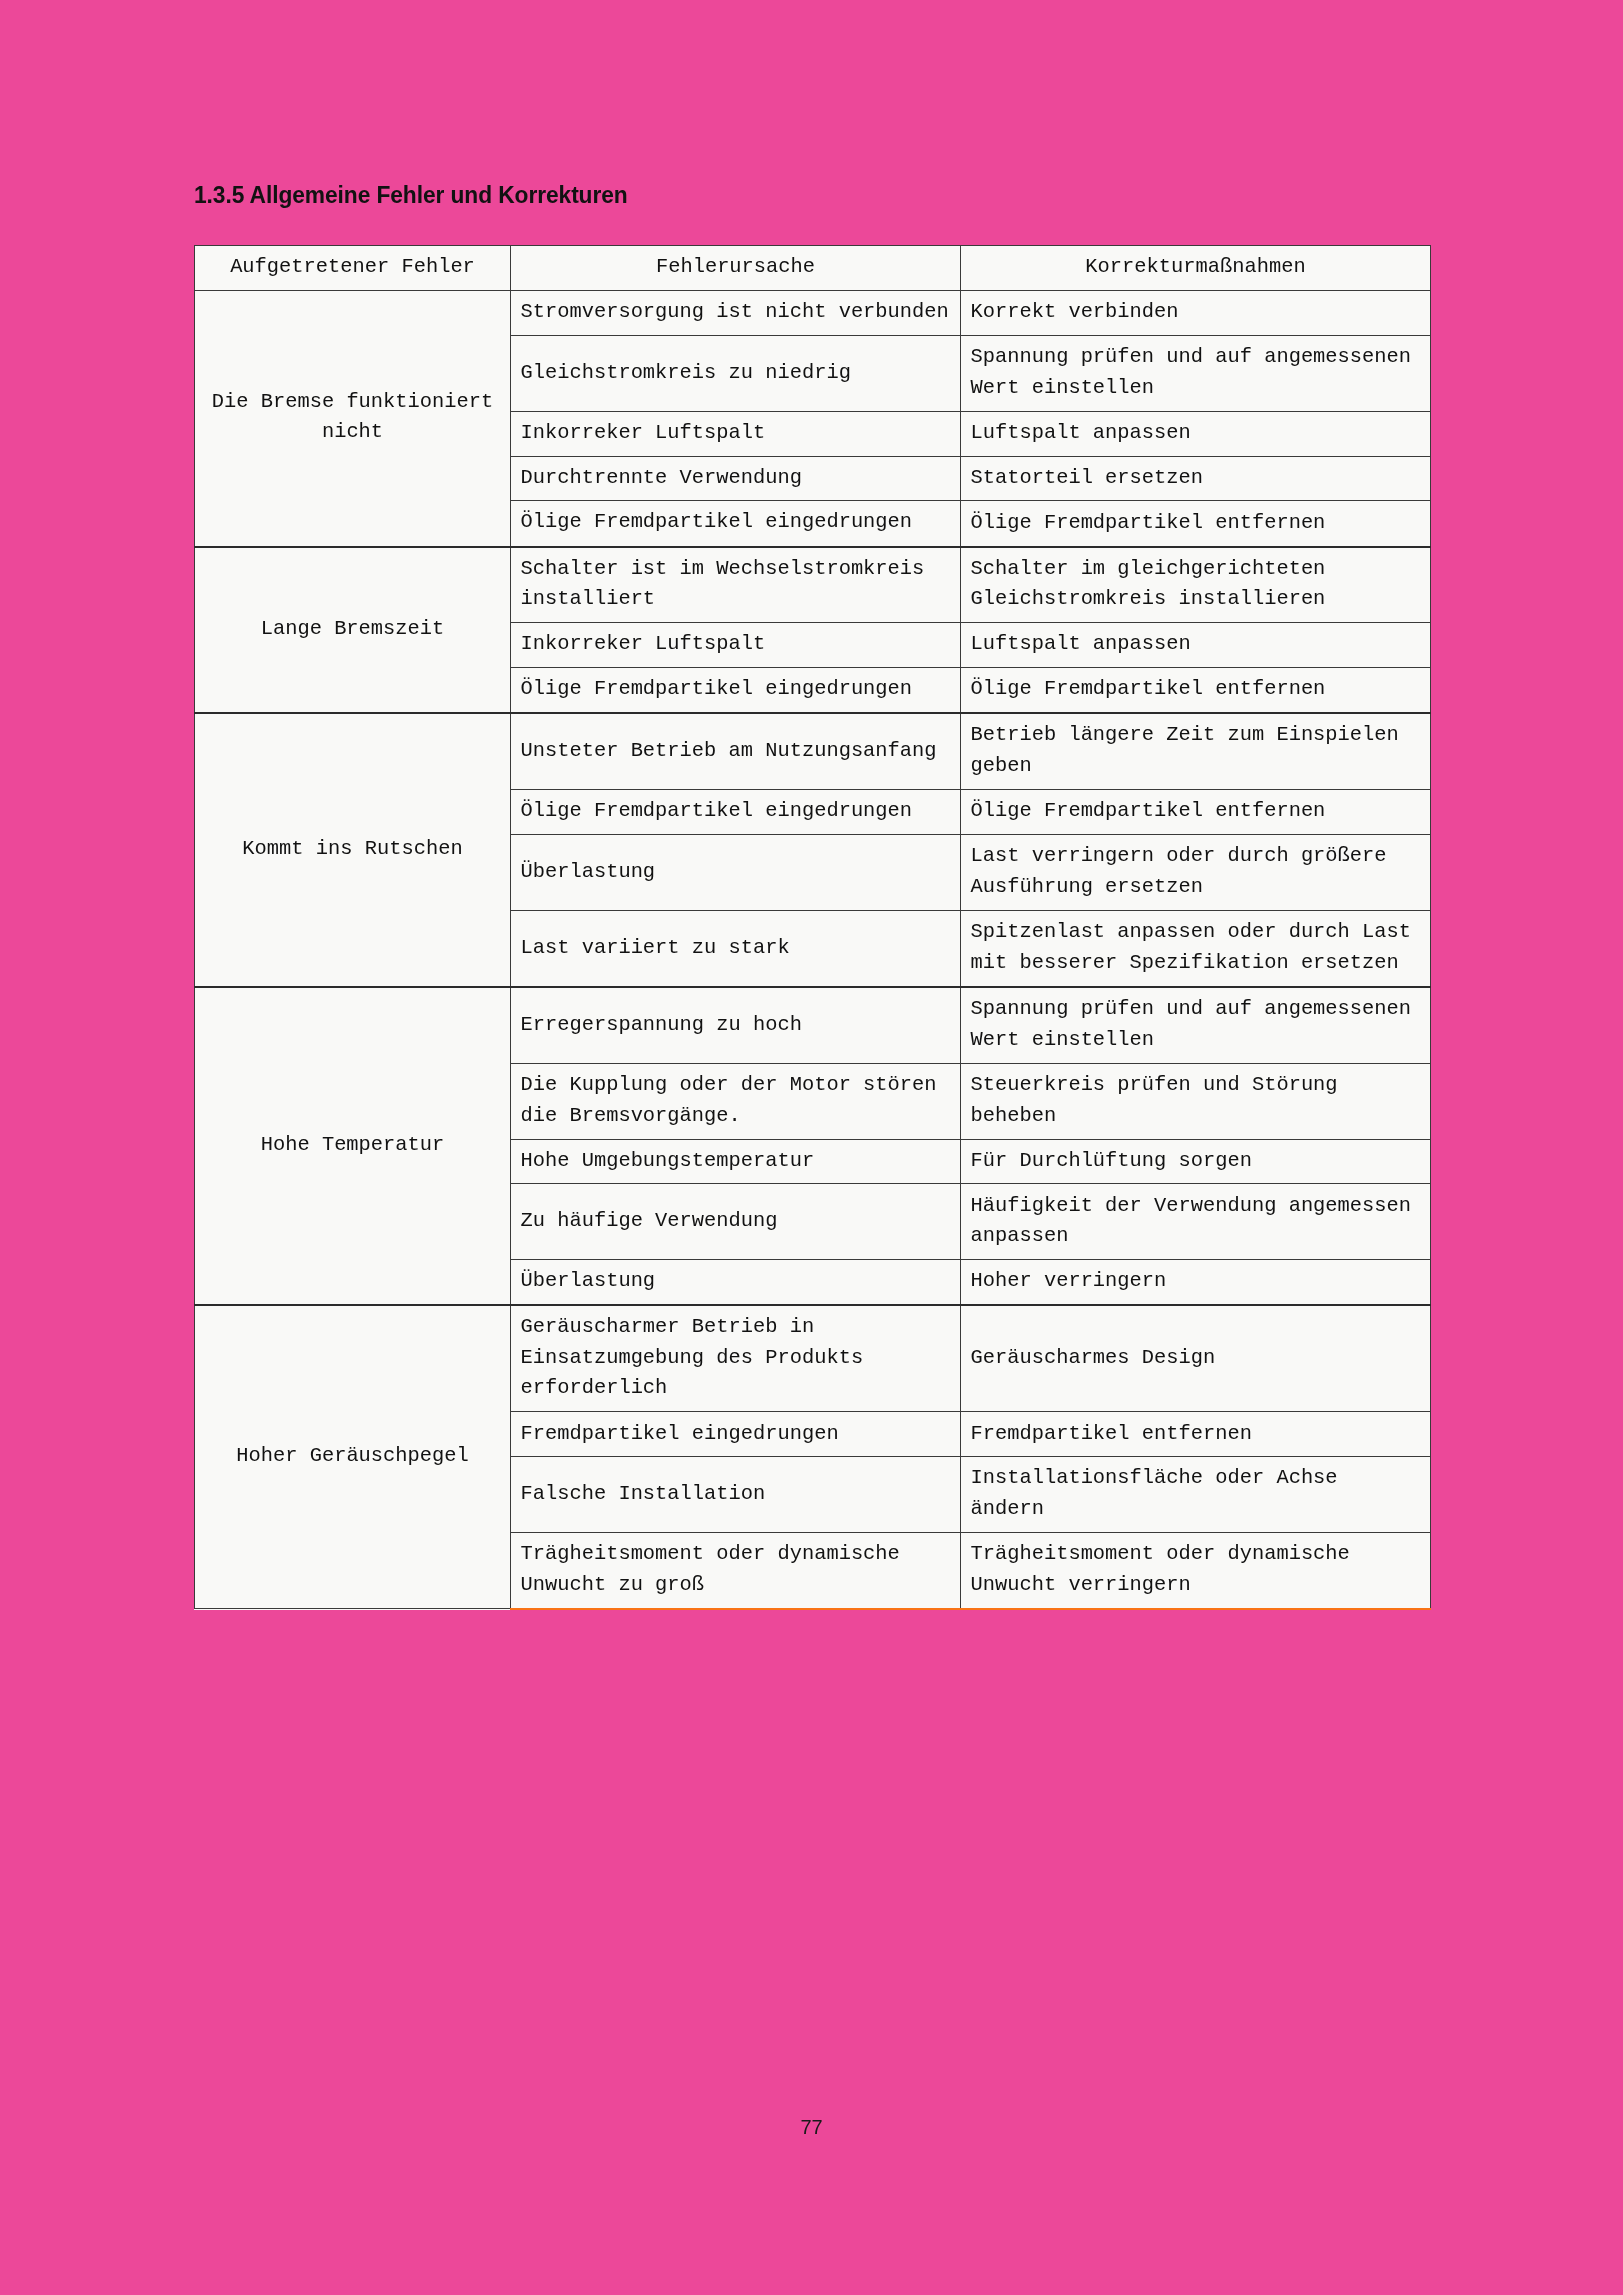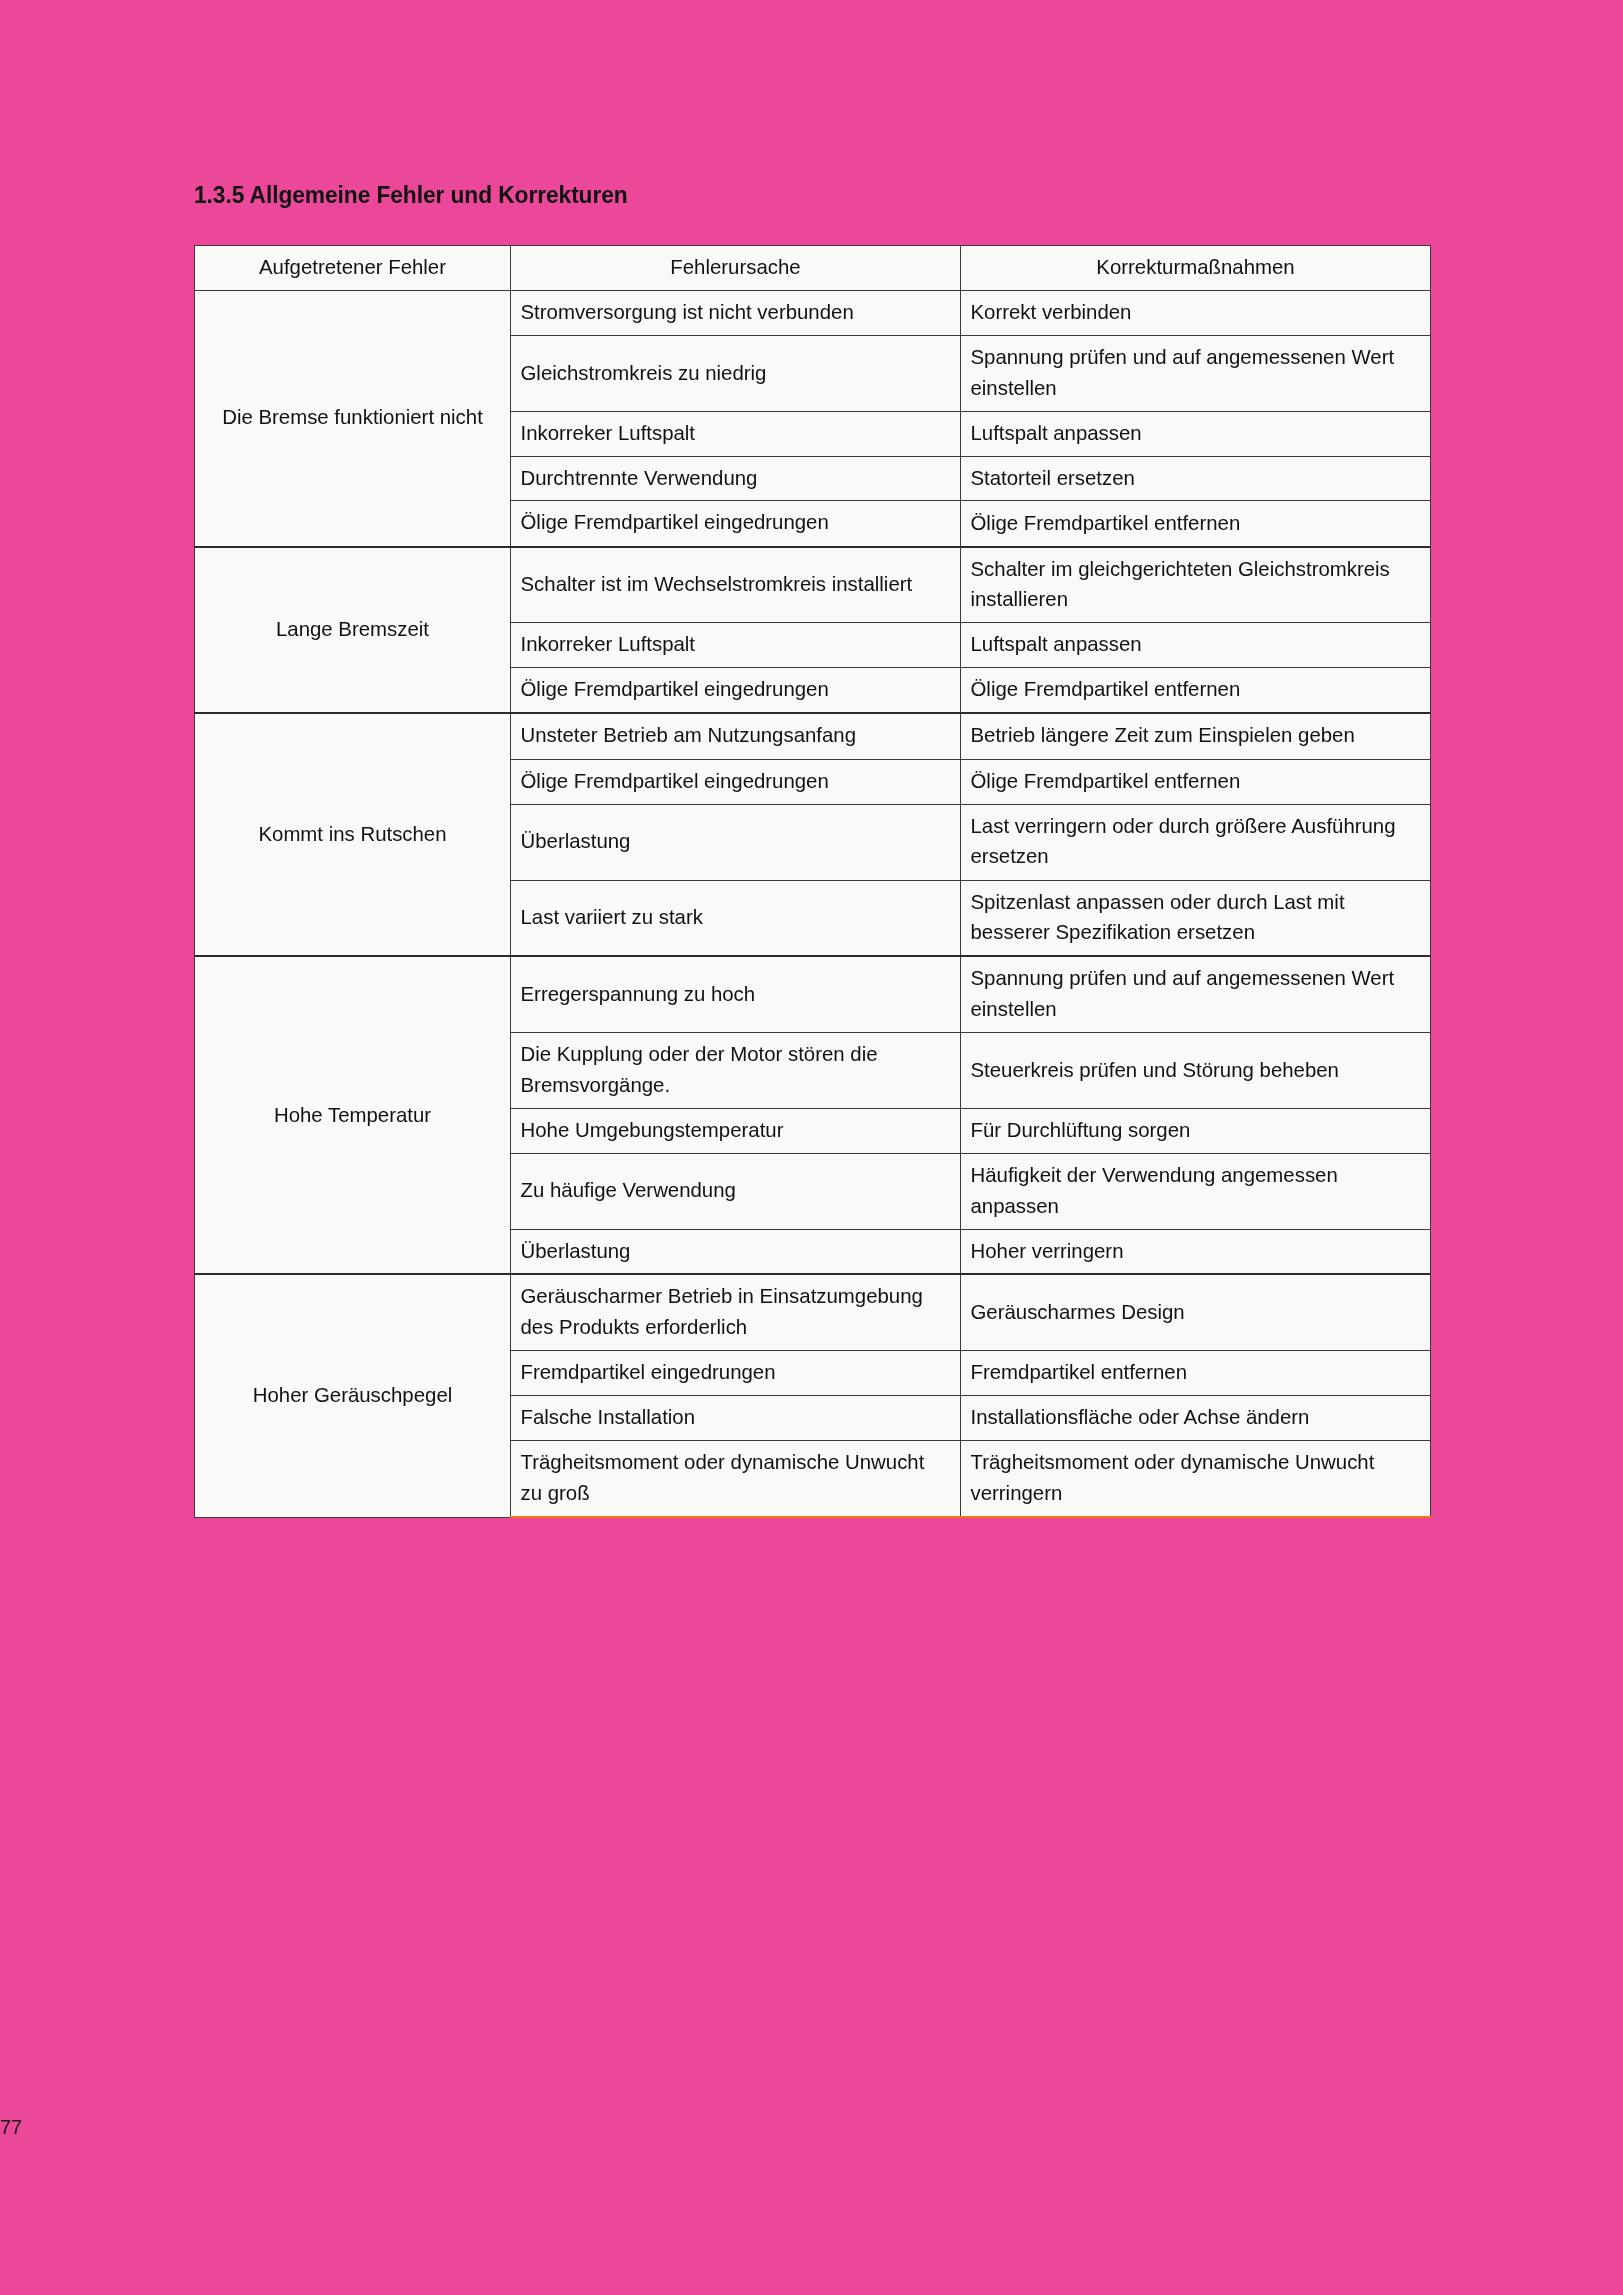--- a/index.html
+++ b/index.html
@@ -55,20 +55,21 @@
   table.fault-table col.c2 { width: 450px; }
   table.fault-table col.c3 { width: 470px; }
 
   table.fault-table th,
   table.fault-table td {
     border: 0.7px solid #3a3a3a;
     vertical-align: middle;
     padding: 6.1px 9.5px 7.5px 9.5px;
     font-weight: normal;
     background: #f9f9f7;
+    font-family: Liberation Mono, monospace;
   }
 
   thead th {
     text-align: center;
     padding-top: 6.8px;
     padding-bottom: 8.2px;
     border-bottom: 2px solid #2b2b2b;
   }
 
   td.cause, td.action {
@@ -89,21 +90,21 @@
 
   
   td.two-line { line-height: 1.5; margin-top: 48px; }
 
   
   .page-number {
     position: absolute;
     left: 0;
     right: 0;
     top: 2116px;
-    text-align: left;
+    text-align: center;
     font-size: 20px;
     color: #1a1a1a;
   }
 </style>
 </head>
 <body>
 
 <div class="page">
 
   <div class="heading">1.3.5 Allgemeine Fehler und Korrekturen</div>

